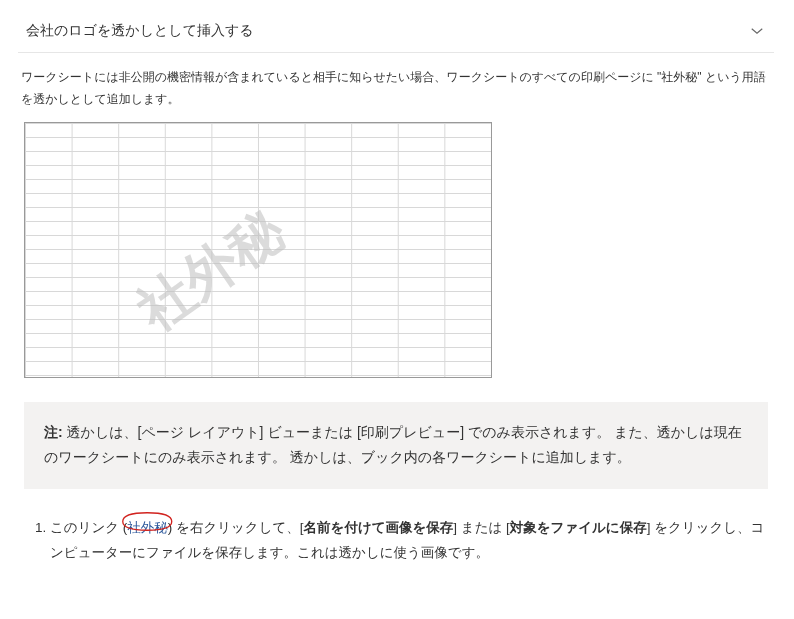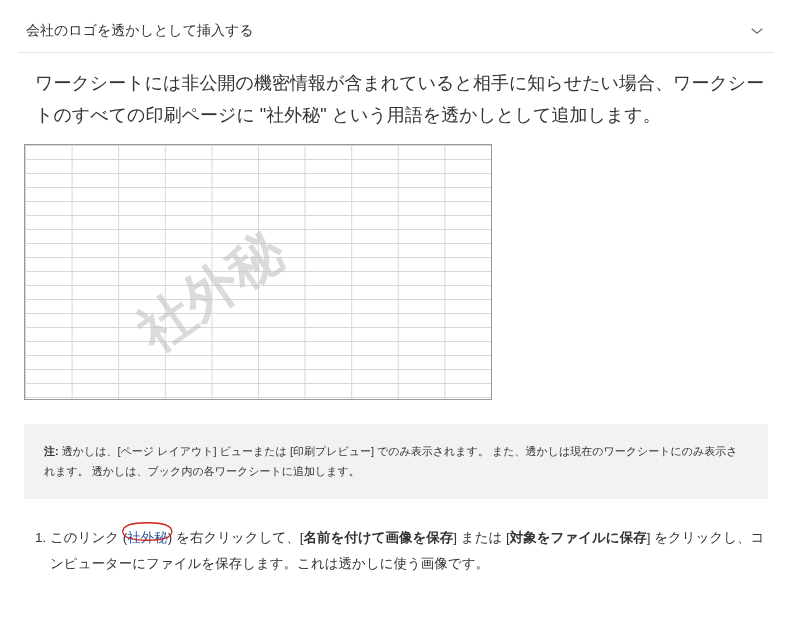--- a/index.html
+++ b/index.html
@@ -54,23 +54,23 @@
     pointer-events: none;
   }
   .red-underline path {
     stroke: #d1231f;
     stroke-width: 2;
     fill: none;
     stroke-linecap: round;
   }
 
   .body-text {
-    font-size: 18px;
+    font-size: 12px;
     line-height: 1.8;
-    margin: 14px 6px 12px 17px;
+    margin: 14px 6px 12px 3px;
     color: #333;
   }
 
   .grid-preview {
     margin: 10px 0 0 6px;
     width: 466px;
     height: 254px;
     border: 1px solid #999;
     position: relative;
     background-image:
@@ -89,21 +89,21 @@
     color: #bfbfbf;
     opacity: 0.55;
     pointer-events: none;
     white-space: nowrap;
   }
 
   .note-box {
     margin: 24px 6px 0 6px;
     background: #f3f2f1;
     padding: 18px 20px;
-    font-size: 11px;
+    font-size: 14px;
     line-height: 1.8;
     color: #333;
   }
   .note-box strong {
     font-weight: bold;
   }
 
   ol.steps {
     margin: 26px 6px 12px 6px;
     padding-left: 22px;

